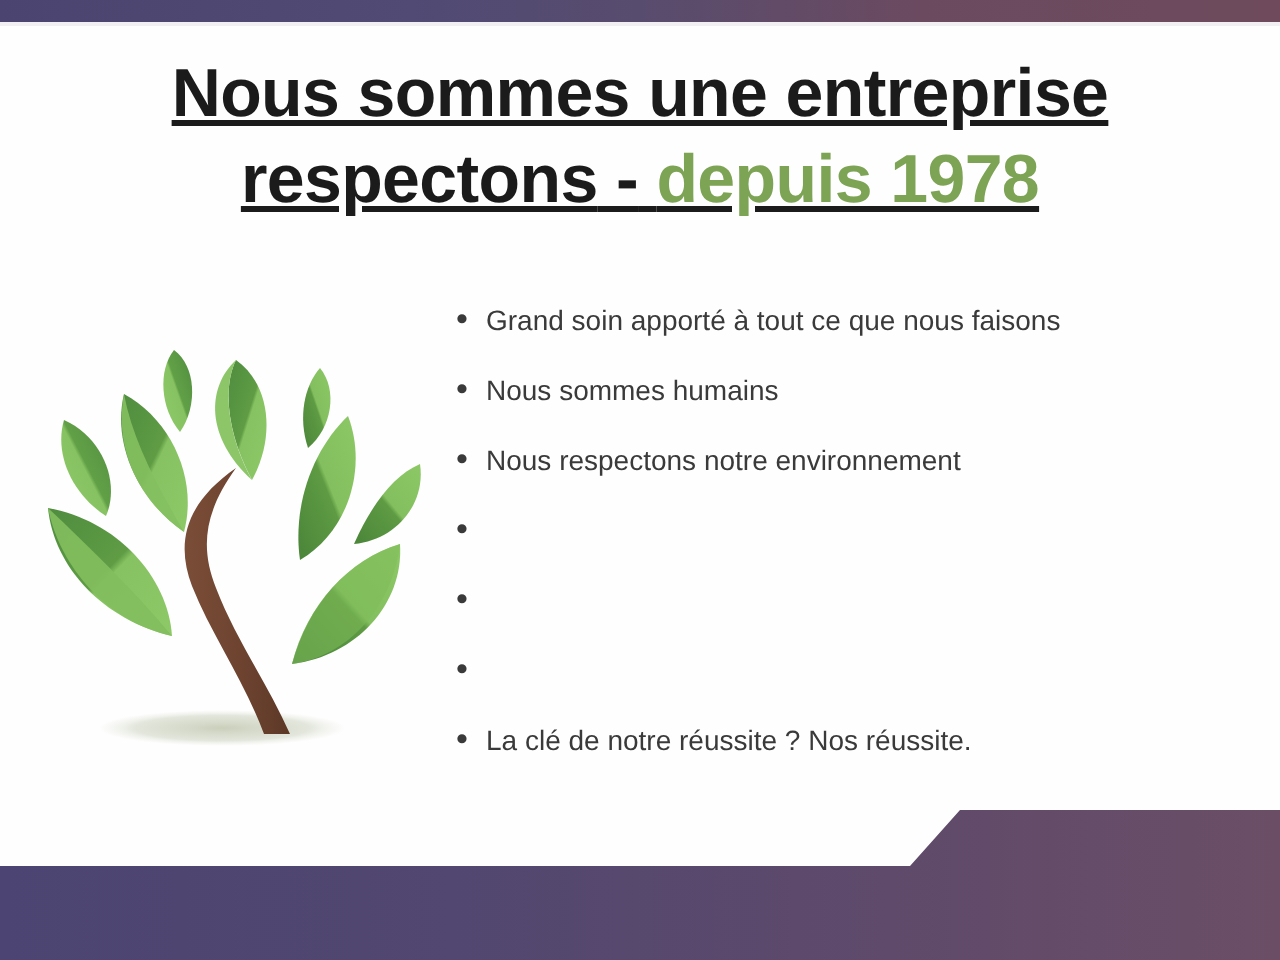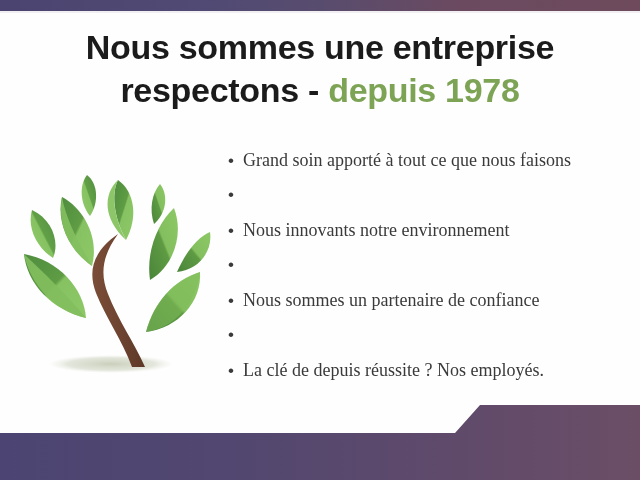--- a/index.html
+++ b/index.html
@@ -45,20 +45,21 @@
     position: absolute;
     left: 0;
     top: 26px;
     width: 640px;
     text-align: center;
     font-size: 34px;
     font-weight: bold;
     color: #1b1b1b;
     letter-spacing: -0.3px;
     line-height: 1.26;
+    text-decoration: underline;
   }
   .heading .line2 {
     display: block;
   }
   .heading .accent {
     color: #7da455;
   }
   .heading .dash {
     color: #1b1b1b;
   }
@@ -78,25 +79,24 @@
   .bullet-dot {
     flex: 0 0 auto;
     width: 15px;
     font-size: 17px;
     line-height: 24px;
     color: #3a3a3a;
     text-align: left;
   }
   .bullet-text {
     flex: 1 1 auto;
-    font-size: 18px;
+    font-size: 14px;
     line-height: 24px;
     color: #3a3a3a;
     white-space: nowrap;
-    font-family: Liberation Serif, serif;
   }
 
   
   .tree-wrap {
     position: absolute;
     left: 14px;
     top: 162px;
     width: 212px;
     height: 218px;
   }
@@ -197,38 +197,38 @@
     </svg>
   </div>
 
   <div class="bullets">
     <div class="bullet-row">
       <span class="bullet-dot">•</span>
       <span class="bullet-text">Grand soin apporté à tout ce que nous faisons</span>
     </div>
     <div class="bullet-row">
       <span class="bullet-dot">•</span>
-    </div>
-    <div class="bullet-row">
-      <span class="bullet-dot">•</span>
-      <span class="bullet-text">Nous innovants notre environnement</span>
-    </div>
-    <div class="bullet-row">
-      <span class="bullet-dot">•</span>
-    </div>
-    <div class="bullet-row">
-      <span class="bullet-dot">•</span>
-      <span class="bullet-text">Nous sommes un partenaire de confiance</span>
-    </div>
-    <div class="bullet-row">
-      <span class="bullet-dot">•</span>
-    </div>
-    <div class="bullet-row">
-      <span class="bullet-dot">•</span>
-      <span class="bullet-text">La clé de depuis réussite ? Nos employés.</span>
+      <span class="bullet-text">Nous sommes humains</span>
+    </div>
+    <div class="bullet-row">
+      <span class="bullet-dot">•</span>
+      <span class="bullet-text">Nous respectons notre environnement</span>
+    </div>
+    <div class="bullet-row">
+      <span class="bullet-dot">•</span>
+    </div>
+    <div class="bullet-row">
+      <span class="bullet-dot">•</span>
+    </div>
+    <div class="bullet-row">
+      <span class="bullet-dot">•</span>
+    </div>
+    <div class="bullet-row">
+      <span class="bullet-dot">•</span>
+      <span class="bullet-text">La clé de notre réussite ? Nos réussite.</span>
     </div>
   </div>
 
   <div class="footer">
     <svg width="640" height="82" viewBox="0 0 640 82" xmlns="http://www.w3.org/2000/svg">
       <defs>
         <linearGradient id="ftg" x1="0" y1="0" x2="1" y2="0">
           <stop offset="0%" stop-color="#4c4472"></stop>
           <stop offset="35%" stop-color="#514770"></stop>
           <stop offset="62%" stop-color="#5c496c"></stop>

